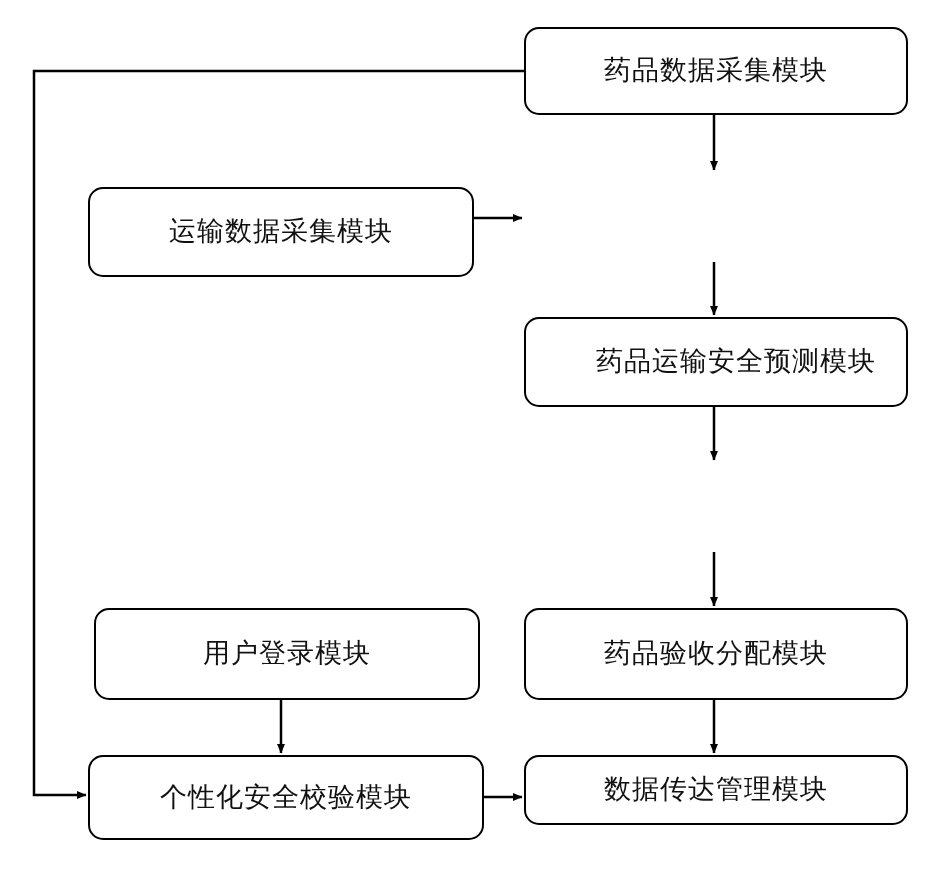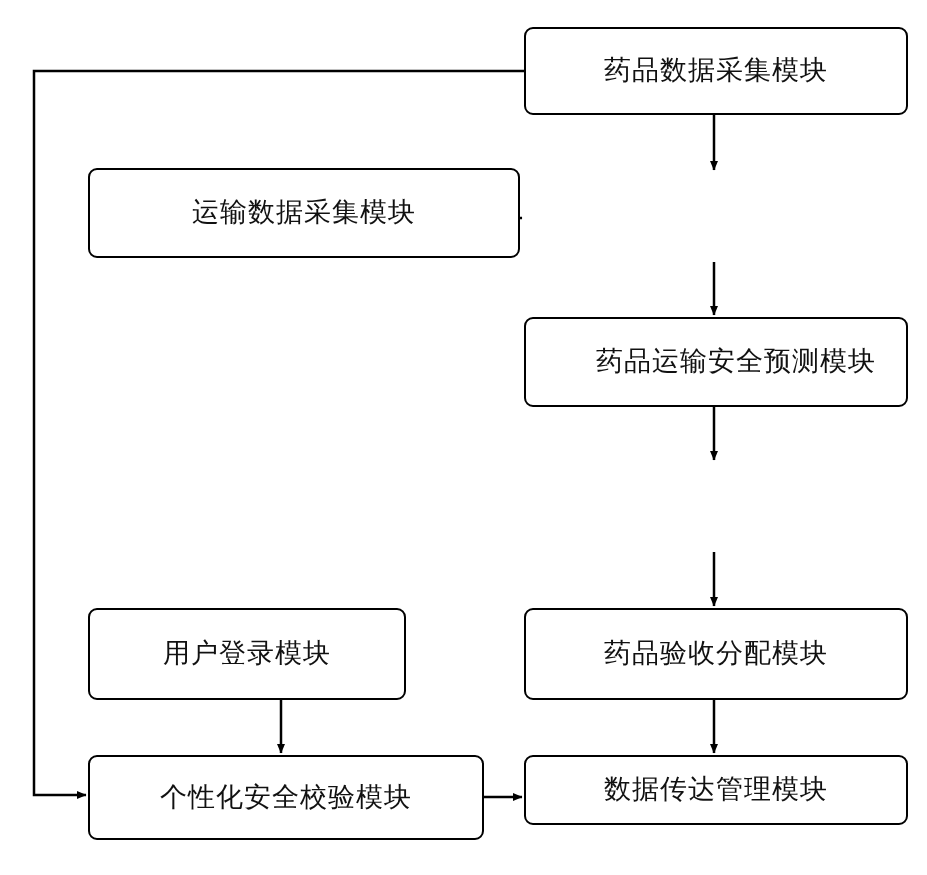--- a/index.html
+++ b/index.html
@@ -22,21 +22,21 @@
     left: 0;
     top: 0;
     width: 927px;
     height: 875px;
     pointer-events: none;
   }
   .node {
     position: absolute;
     box-sizing: border-box;
     border: 2.5px solid #000000;
-    border-radius: 9px;
+    border-radius: 15px;
     background: #ffffff;
     display: flex;
     align-items: center;
     justify-content: center;
     text-align: center;
   }
   .node-label {
     font-size: 27px;
     line-height: 1.1;
     color: #111111;
@@ -91,31 +91,31 @@
 
     <g>
       <path d="M474,797 L522,797" fill="none" stroke="#000000" stroke-width="2.5" marker-end="url(#arrowhead)"></path>
     </g>
   </svg>
 
   <div class="node" style="left:524px; top:27px; width:384px; height:88px;">
     <span class="node-label">药品数据采集模块</span>
   </div>
 
-  <div class="node" style="left:88px; top:168px; width:432px; height:90px;">
+  <div class="node" style="left:88px; top:187px; width:386px; height:90px;">
     <span class="node-label">运输数据采集模块</span>
   </div>
 
 
   <div class="node" style="left:524px; top:317px; width:384px; height:90px;padding-left:40px;">
     <span class="node-label">药品运输安全预测模块</span>
   </div>
 
 
-  <div class="node" style="left:88px; top:608px; width:318px; height:92px;">
+  <div class="node" style="left:94px; top:608px; width:386px; height:92px;">
     <span class="node-label">用户登录模块</span>
   </div>
 
   <div class="node" style="left:524px; top:608px; width:384px; height:92px;">
     <span class="node-label">药品验收分配模块</span>
   </div>
 
   <div class="node" style="left:88px; top:755px; width:396px; height:85px;">
     <span class="node-label">个性化安全校验模块</span>
   </div>

